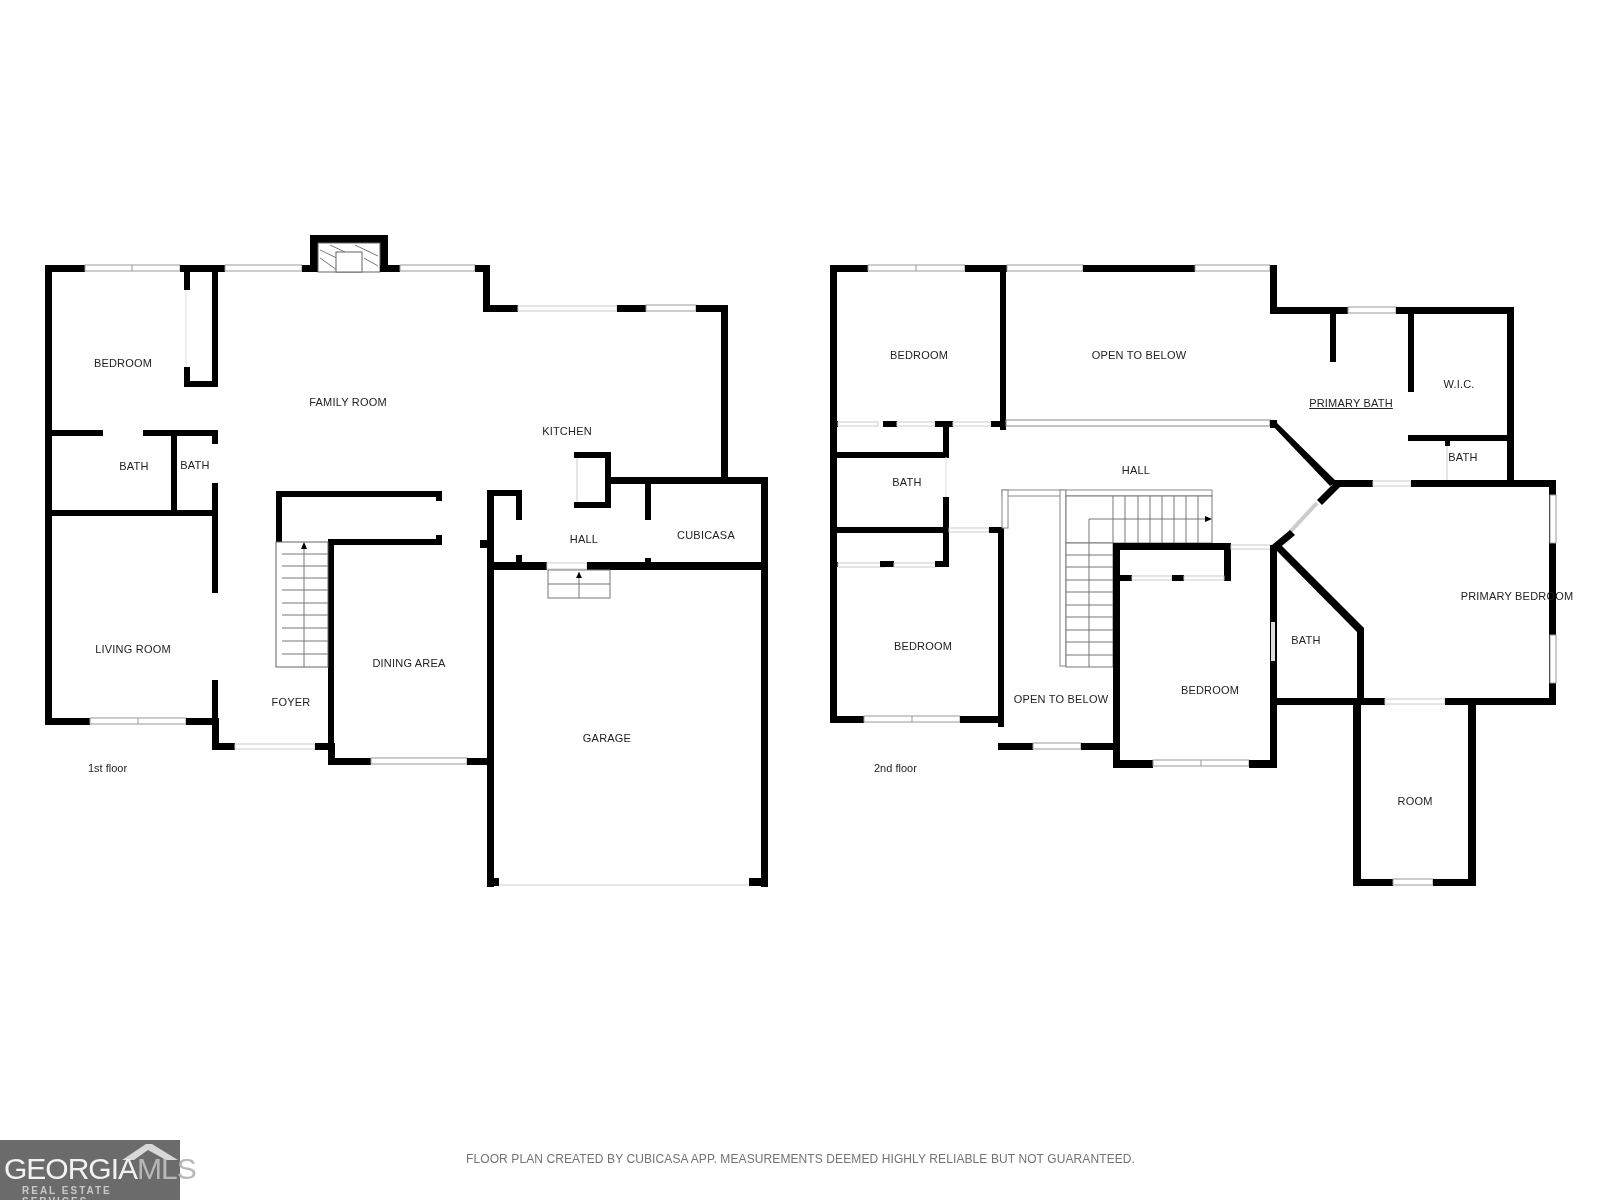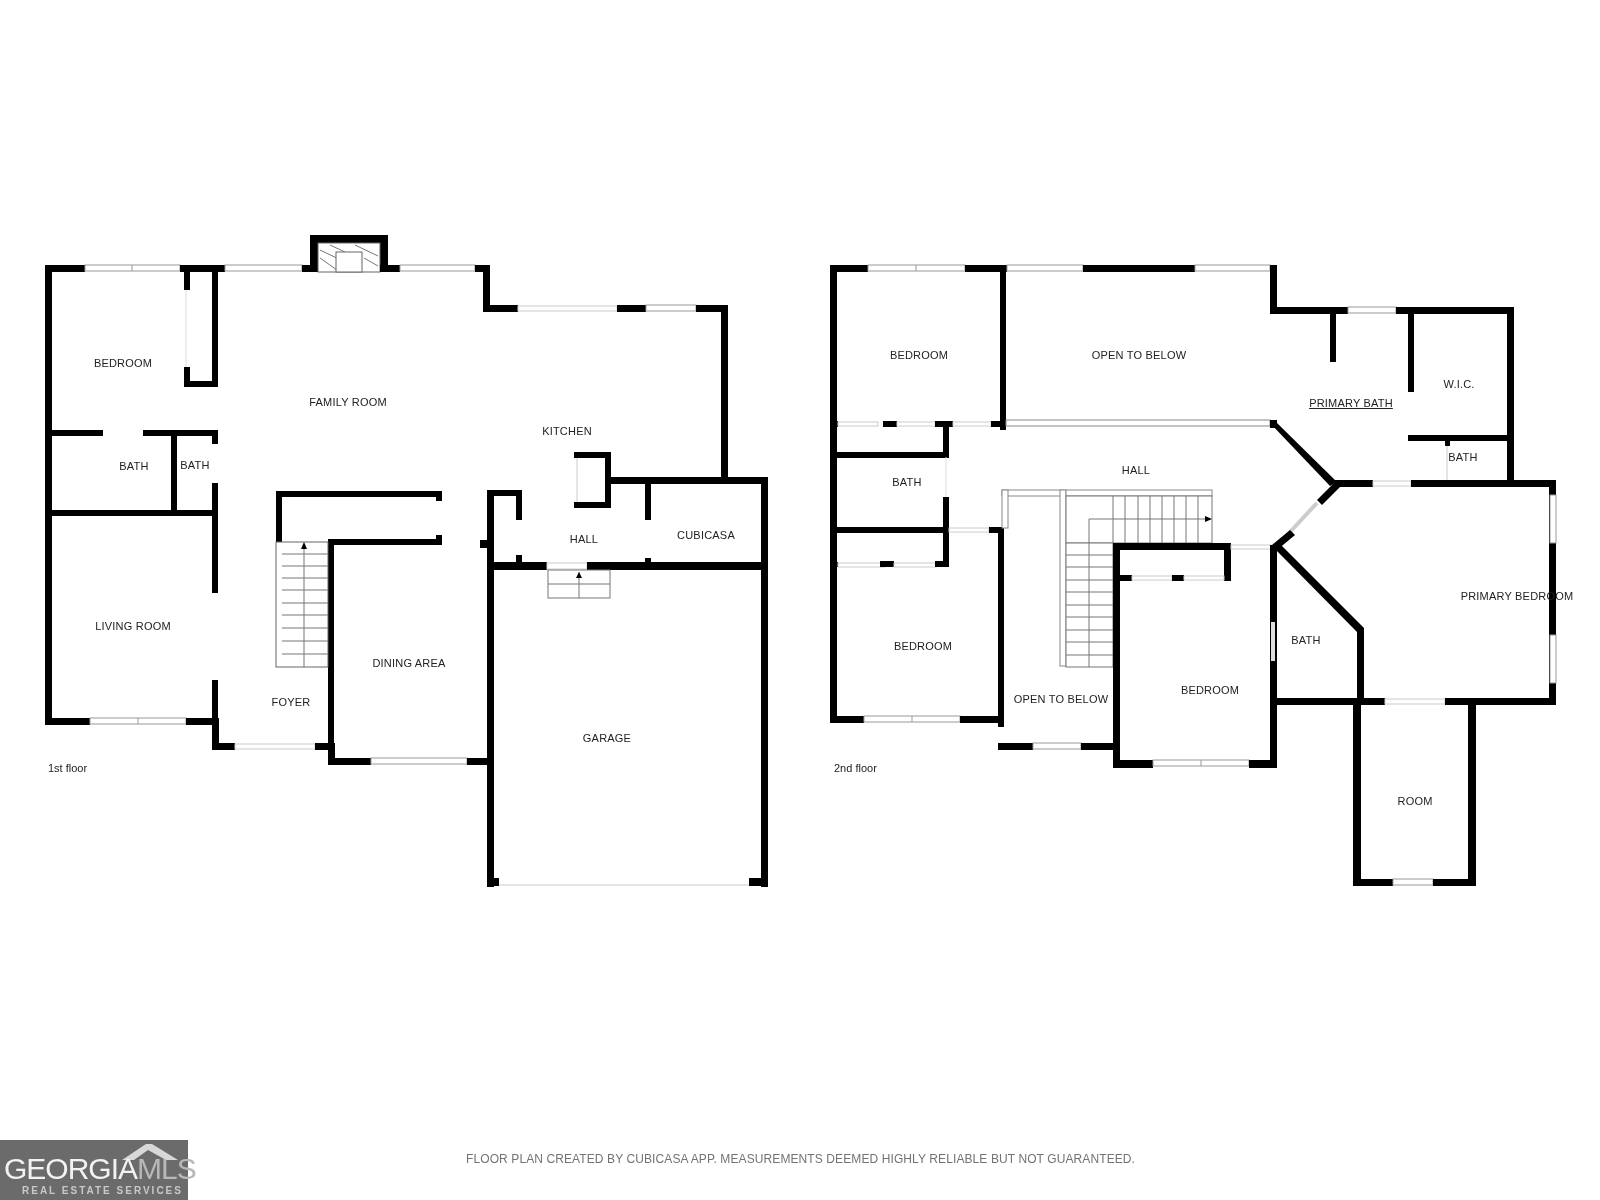--- a/index.html
+++ b/index.html
@@ -3,23 +3,23 @@
 <meta charset="utf-8">
 <style>
   html, body { margin:0; padding:0; background:#ffffff; }
   body { width:1600px; height:1200px; position:relative; overflow:hidden; font-family:"Liberation Sans", "DejaVu Sans", sans-serif; }
   svg#plan { position:absolute; left:0; top:0; }
   .w { fill:#000; }
   .win { fill:#fff; stroke:#999; stroke-width:1; }
   .door { fill:#fff; stroke:#ccc; stroke-width:1; }
   .thin { stroke:#777; stroke-width:1; fill:none; }
   .room-label { position:absolute; font-size:11px; color:#222; letter-spacing:0.2px; transform:translate(-50%,-50%); white-space:nowrap; }
-  .floor-label { position:absolute; font-size:11px; color:#222; white-space:nowrap; }
+  .floor-label { position:absolute; font-size:11px; color:#222; white-space:nowrap;margin-left:40px; }
   .disclaimer { position:absolute; left:466px; top:1152px; font-size:12px; color:#737373; letter-spacing:0.1px; white-space:nowrap; }
-  .logo { position:absolute; left:0; top:1140px; width:180px; height:60px; background:#6b6b6b;padding-left:8px; }
+  .logo { position:absolute; left:0; top:1140px; width:180px; height:60px; background:#6b6b6b; }
   .logo .main { position:absolute; left:4px; top:12px; font-size:30px; color:#f2f2f2; letter-spacing:-1px; font-family:"Liberation Sans", sans-serif; }
   .logo .main span.mls { color:#b8b8b8; }
   .logo .sub { position:absolute; left:22px; top:45px; font-size:10px; color:#c8c8c8; letter-spacing:2px; font-weight:bold; }
   .logo .roof { position:absolute; left:122px; top:2px; }
 </style>
 </head>
 <body>
 
 <svg id="plan" width="1600" height="1200" viewBox="0 0 1600 1200">
 
@@ -267,21 +267,21 @@
 </svg>
 
 <div>
   <div class="room-label" style="left:123px;top:363px;">BEDROOM</div>
   <div class="room-label" style="left:348px;top:402px;">FAMILY ROOM</div>
   <div class="room-label" style="left:567px;top:406px;margin-top:25px;">KITCHEN</div>
   <div class="room-label" style="left:134px;top:466px;">BATH</div>
   <div class="room-label" style="left:195px;top:465px;">BATH</div>
   <div class="room-label" style="left:584px;top:539px;">HALL</div>
   <div class="room-label" style="left:706px;top:535px;">CUBICASA</div>
-  <div class="room-label" style="left:133px;top:626px;">LIVING ROOM</div>
+  <div class="room-label" style="left:133px;top:649px;">LIVING ROOM</div>
   <div class="room-label" style="left:409px;top:663px;">DINING AREA</div>
   <div class="room-label" style="left:279px;top:702px;margin-left:12px;">FOYER</div>
   <div class="room-label" style="left:607px;top:738px;">GARAGE</div>
   <div class="floor-label" style="left:48px;top:762px;">1st floor</div>
 </div>
 
 <div>
   <div class="room-label" style="left:919px;top:355px;">BEDROOM</div>
   <div class="room-label" style="left:1139px;top:355px;">OPEN TO BELOW</div>
   <div class="room-label" style="left:1351px;top:403px;text-decoration:underline;">PRIMARY BATH</div>

